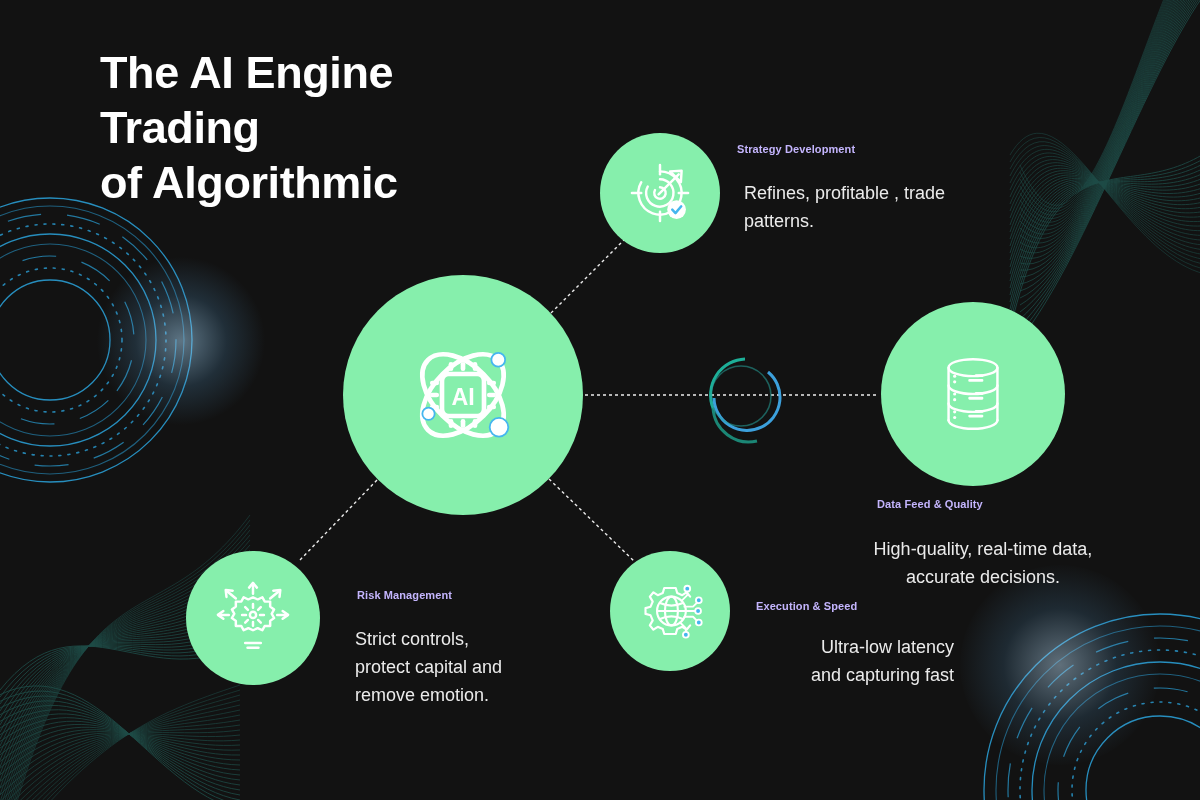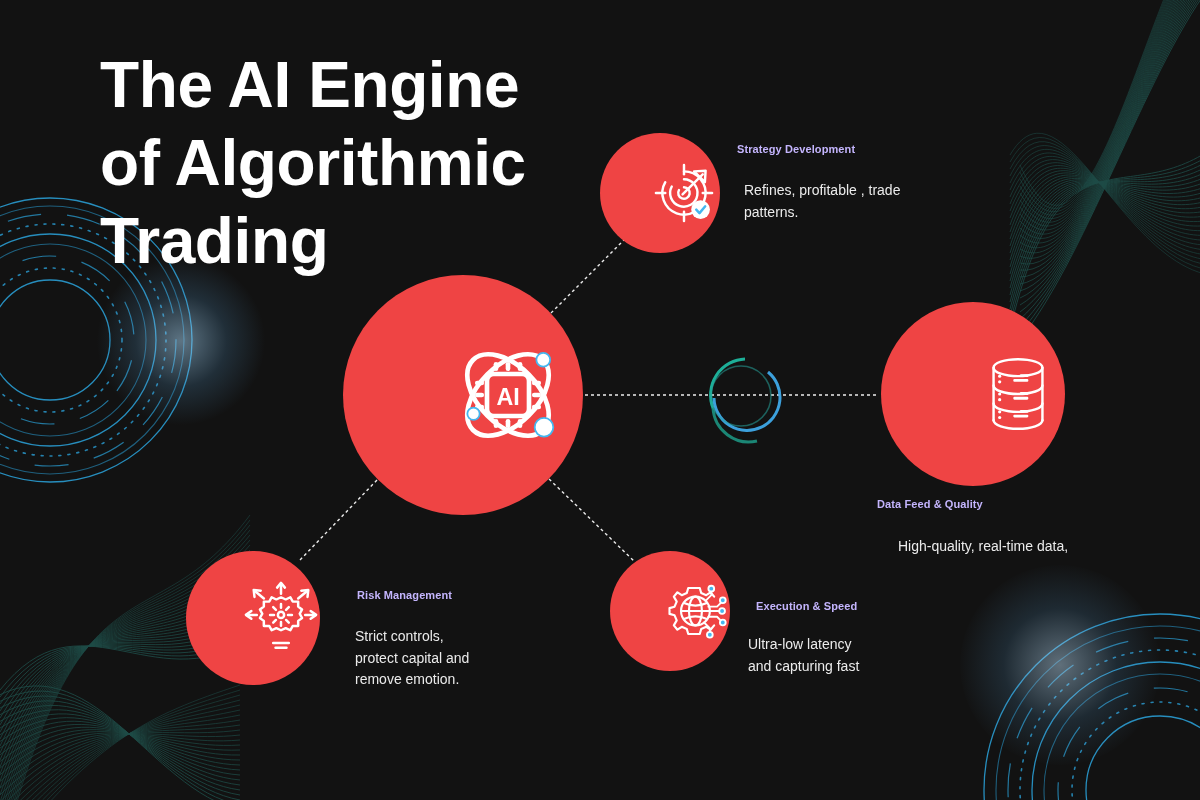--- a/index.html
+++ b/index.html
@@ -30,58 +30,58 @@
     background: radial-gradient(circle, rgba(168,214,245,0.50) 0%, rgba(90,160,210,0.20) 38%, rgba(20,40,60,0.0) 70%);
   }
   #glow-right {
     left: 960px; top: 565px; width: 200px; height: 200px;
     background: radial-gradient(circle, rgba(190,225,250,0.45) 0%, rgba(90,160,210,0.17) 40%, rgba(20,40,60,0.0) 72%);
   }
 
   .node {
     position: absolute;
     border-radius: 50%;
-    background: #ef4444;
+    background: #86efac;
     display: flex;
     align-items: center;
-    justify-content: flex-end;
+    justify-content: center;
     z-index: 3;
   }
   .node svg { display: block; }
 
   #node-core   { left: 343px; top: 275px; width: 240px; height: 240px; }
   #node-data   { left: 881px; top: 302px; width: 184px; height: 184px; }
   #node-strategy { left: 600px; top: 133px; width: 120px; height: 120px; }
   #node-risk   { left: 186px; top: 551px; width: 134px; height: 134px; }
   #node-exec   { left: 610px; top: 551px; width: 120px; height: 120px; }
 
   .txt { position: absolute; z-index: 4; color: #ffffff; }
   .t-title {
     font-size: 11px; font-weight: bold; letter-spacing: 0.1px;
     color: #c4b5fd; white-space: nowrap;
   }
   .t-body {
-    font-size: 14px; line-height: 1.55; color: #ebebeb; font-weight: normal;
+    font-size: 18px; line-height: 1.55; color: #ebebeb; font-weight: normal;
   }
 
   #hero {
     position: absolute; left: 100px; top: 46px; z-index: 4;
-    font-size: 64px; font-weight: bold; line-height: 1.22;
+    font-size: 45px; font-weight: bold; line-height: 1.22;
     color: #ffffff; letter-spacing: -0.4px;
   }
   #hero span { display: block; }
 
   #lbl-strategy      { left: 737px; top: 143px; }
   #body-strategy     { left: 744px; top: 180px; width: 240px; }
   #lbl-data          { left: 877px; top: 498px; width: 212px; }
   #body-data         { left: 866px; top: 536px; width: 234px; text-align: center; }
   #lbl-risk          { left: 357px; top: 583px; margin-top: 6px; }
   #body-risk         { left: 355px; top: 626px; width: 220px; }
   #lbl-exec          { left: 756px; top: 600px; }
-  #body-exec         { left: 748px; top: 634px; width: 206px; text-align: left; }
+  #body-exec         { left: 748px; top: 634px; width: 206px; text-align: right; }
 </style>
 </head>
 <body>
 
 <div id="stage">
 
   <svg id="bg-svg" viewBox="0 0 1200 800">
     <defs>
       <clipPath id="clip-all">
           <rect x="0" y="0" width="1200" height="800"></rect>
@@ -357,22 +357,22 @@
     <g fill="none" stroke-width="3">
       <path d="M 745 359 A 36 36 0 0 0 713 408" stroke="#1fb8a0" opacity="0.95"></path>
       <path d="M 713 408 A 36 36 0 0 0 757 441" stroke="#1fb8a0" opacity="0.7"></path>
       <path d="M 768 372 A 33 33 0 1 1 714 398" stroke="#3fa9e8" opacity="0.95"></path>
       <circle cx="741" cy="396" r="30" stroke="#27a39a" stroke-width="1.6" opacity="0.55"></circle>
     </g>
   </svg>
 
   <div id="hero">
     <span>The AI Engine</span>
+    <span>Trading</span>
     <span>of Algorithmic</span>
-    <span>Trading</span>
   </div>
 
   <div class="node" id="node-core">
     <svg width="150" height="150" viewBox="0 0 100 100">
       <g fill="none" stroke="#ffffff" stroke-width="3.1" stroke-linecap="round" stroke-linejoin="round">
         <ellipse cx="50" cy="50" rx="33" ry="19.5" transform="rotate(45 50 50)"></ellipse>
         <ellipse cx="50" cy="50" rx="33" ry="19.5" transform="rotate(-45 50 50)"></ellipse>
         <rect x="36" y="36" width="28" height="28" rx="4.5"></rect>
       </g>
       <g stroke="#ffffff" stroke-width="3.1" stroke-linecap="round">
@@ -509,20 +509,21 @@
 
   <div class="txt t-title" id="lbl-strategy">Strategy Development</div>
   <div class="txt t-body" id="body-strategy">
     <div>Refines, profitable , trade</div>
     <div>patterns.</div>
   </div>
 
   <div class="txt t-title" id="lbl-data">Data Feed &amp; Quality</div>
   <div class="txt t-body" id="body-data">
     <div>High-quality, real-time data,</div>
+    <div>accurate decisions.</div>
   </div>
 
   <div class="txt t-title" id="lbl-risk">Risk Management</div>
   <div class="txt t-body" id="body-risk">
     <div>Strict controls,</div>
     <div>protect capital and</div>
     <div>remove emotion.</div>
   </div>
 
   <div class="txt t-title" id="lbl-exec">Execution &amp; Speed</div>

